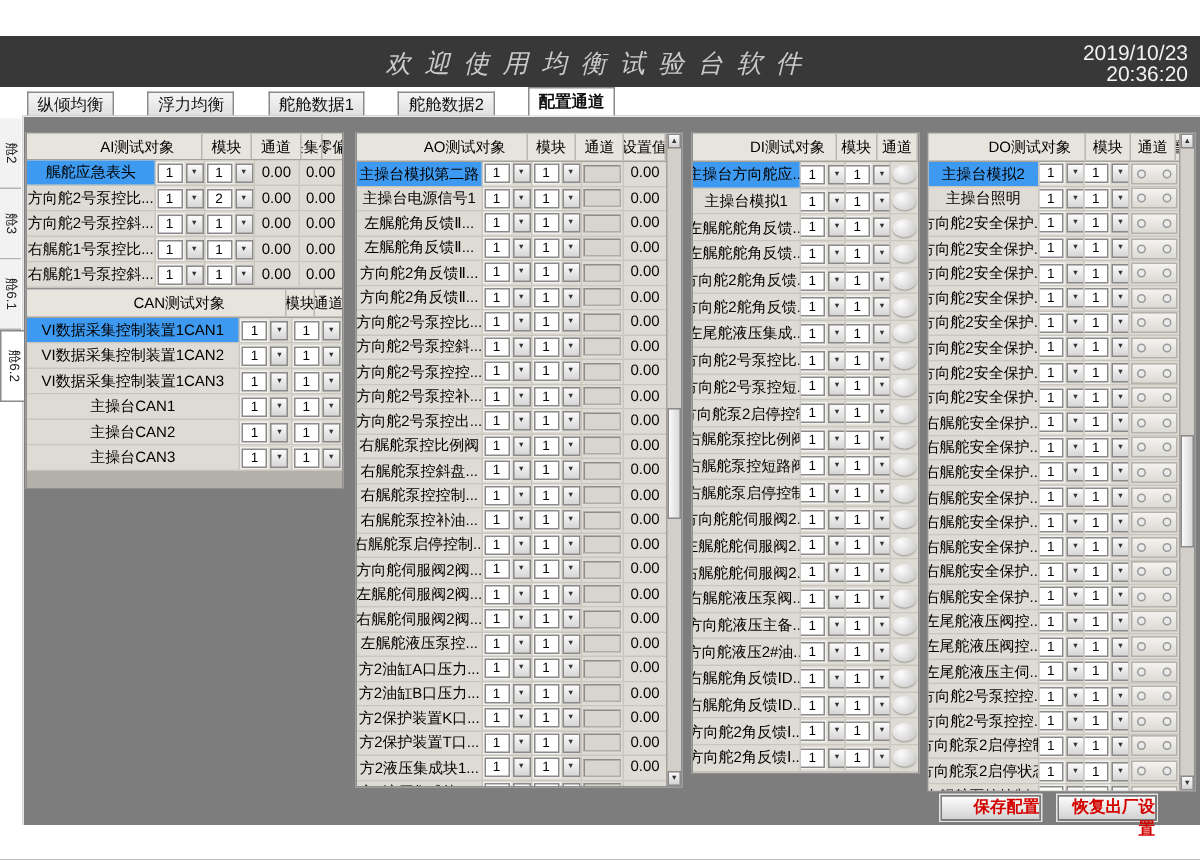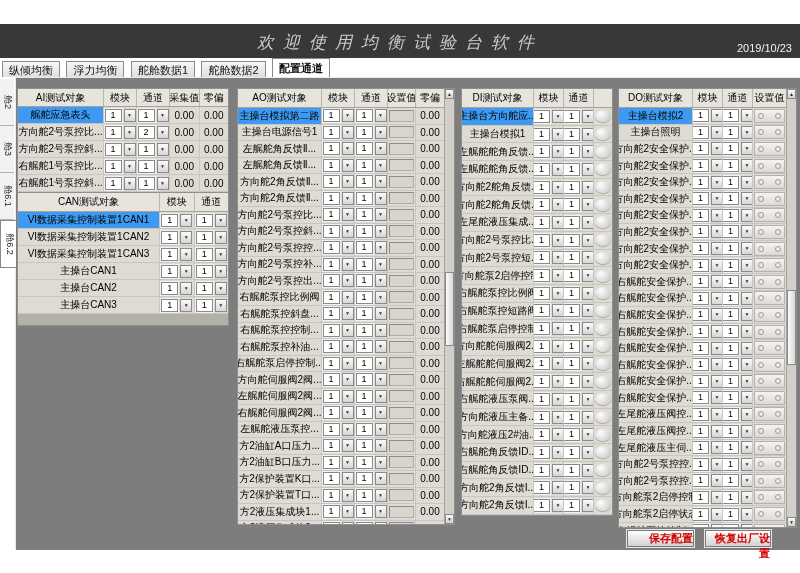--- a/index.html
+++ b/index.html
@@ -8,25 +8,25 @@
     background:#ffffff;
     font-family:"Liberation Sans","DejaVu Sans",sans-serif;
     -webkit-font-smoothing:antialiased;
   }
   
   .titlebar{position:absolute;left:0;top:24px;width:800px;height:34px;background:#383838;}
   .titlebar .title{
     position:absolute;left:0;right:0;top:7px;text-align:center;
     color:#c9c9c9;font-size:17px;letter-spacing:9px;white-space:nowrap;font-style:italic;
   }
-  .titlebar .clock{position:absolute;right:8px;top:17px;color:#f2f2f2;font-size:11px;line-height:14px;text-align:center;}
+  .titlebar .clock{position:absolute;right:8px;top:4px;color:#f2f2f2;font-size:14px;line-height:14px;text-align:right;}
   
   .tabstrip{position:absolute;left:0;top:58px;width:800px;height:19px;background:#ffffff;}
   .tab{
-    position:relative;display:inline-block;vertical-align:bottom;margin-top:2px;margin-left:2px;
+    position:relative;display:inline-block;vertical-align:bottom;margin-top:2px;margin-left:18px;
     height:14px;padding:1px 6px 0 6px;background:linear-gradient(#f6f6f6,#dfdfdf);
     border:1px solid #8a8a8a;border-bottom:none;font-size:11px;color:#111;line-height:14px;
   }
   .tab.active{
     margin-top:0;height:17px;background:#ffffff;font-weight:bold;z-index:3;line-height:16px;
   }
   
   .tabpage{
     position:absolute;left:15px;top:77px;width:785px;height:473px;
     background:#7d7d7d;border-top:1px solid #e9e9e9;border-left:1px solid #e9e9e9;box-sizing:border-box;
@@ -36,21 +36,21 @@
   .sidetab{
     position:relative;width:14px;height:46px;border-bottom:1px solid #b3b3b3;background:#f2f2f2;
   }
   .sidetab.active{background:#ffffff;border:1px solid #8a8a8a;border-right:none;width:15px;z-index:4;}
   .sidetab span{
     position:absolute;left:50%;top:50%;transform:translate(-50%,-50%) rotate(90deg);
     font-size:9px;color:#222;white-space:nowrap;
   }
   
   .table{position:absolute;background:#dedbd4;border:1px solid #8f8f8f;box-sizing:border-box;overflow:hidden;}
-  .thead{display:flex;background:#e6e4dd;border-bottom:1px solid #a5a29c;}
+  .thead{display:flex;background:#e6e4dd;border-bottom:1px solid #a5a29c;padding-left:31px;}
   .th{
     box-sizing:border-box;border-right:1px solid #b9b6b0;font-size:10px;color:#000;
     display:flex;align-items:center;justify-content:center;overflow:hidden;white-space:nowrap;
   }
   .th:last-child{border-right:none;}
   .trow{display:flex;border-bottom:1px solid #c9c6bf;background:#dedbd4;}
   .td{
     box-sizing:border-box;border-right:1px solid #c9c6bf;display:flex;align-items:center;justify-content:center;
     overflow:hidden;white-space:nowrap;font-size:10px;color:#000;padding:0 1px;
   }

